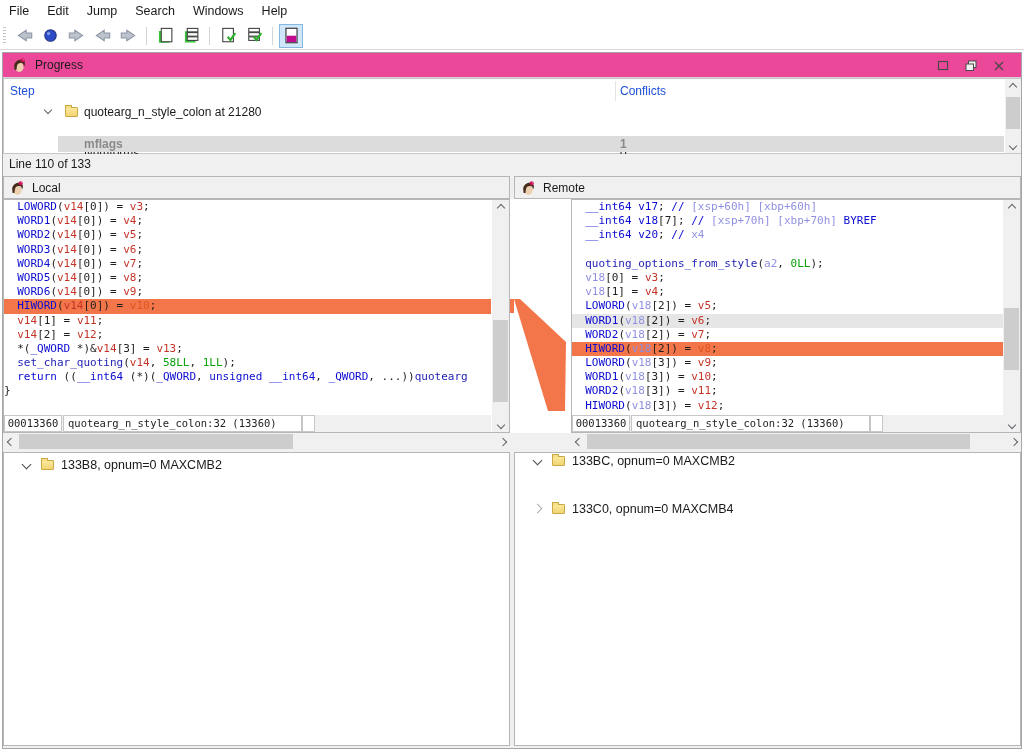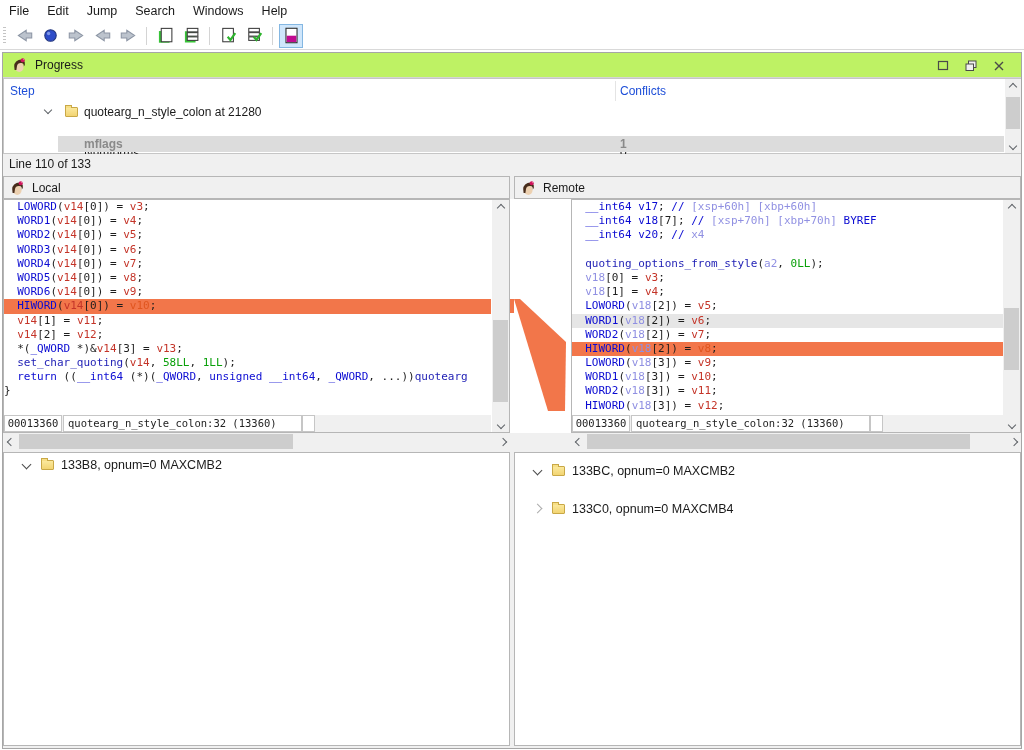--- a/index.html
+++ b/index.html
@@ -14,21 +14,21 @@
   #toolbar{position:absolute;left:0;top:22px;width:1024px;height:28px;background:#fff;border-bottom:1px solid #d9d9d9;display:flex;align-items:center;padding-left:3px}
   .grip{width:3px;height:18px;margin:0 5px 0 0;background-image:repeating-linear-gradient(#c4c4c4 0 1px,transparent 1px 3px)}
   .tbtn{width:24px;height:24px;display:flex;align-items:center;justify-content:center;margin:0 1px;border:1px solid transparent}
   .tbtn.sel{background:#cfe6fb;border:1px solid #84b7e2}
   .tsep{width:1px;height:18px;background:#d4d4d4;margin:0 5px}
 
   
   #pwindow{position:absolute;left:2px;top:52px;width:1020px;height:697px;background:#f0f0f0;border:1px solid #a6a6a6}
 
   
-  #ptitlebar{position:absolute;left:3px;top:53px;width:1018px;height:25px;background:#bef264;border-bottom:1px solid #d4d4d4;display:flex;align-items:center}
+  #ptitlebar{position:absolute;left:3px;top:53px;width:1018px;height:25px;background:#ec4899;border-bottom:1px solid #d4d4d4;display:flex;align-items:center}
   #ptitlebar .ida-icon{margin-left:8px}
   #ptitle-text{font-size:12px;margin-left:8px}
   .winbtns{position:absolute;right:8px;top:0;height:25px;display:flex;align-items:center}
   .winbtn{width:28px;height:22px;display:flex;align-items:center;justify-content:center}
 
   
   #ptree{position:absolute;left:3px;top:78px;width:1018px;height:76px;background:#fff;border:1px solid #c6c6c6}
   .col-head{position:absolute;top:5px;font-size:12px;color:#1d4ed8}
   #col-div{position:absolute;left:611px;top:2px;width:1px;height:20px;background:#e4e4e4}
   #prows{position:absolute;left:4px;top:104px;width:1000px;height:48px}
@@ -305,21 +305,21 @@
     <div id="bl-items">
       <div class="bitem" style="top: 4px; text-align: right;">
         <span class="tchev exp"></span>
         <span class="folder"></span>
         <span class="blabel">133B8, opnum=0 MAXCMB2</span>
       </div>
     </div>
   </div>
 <div class="btree" style="left:514px">
     <div id="br-items">
-      <div class="bitem" style="top: 10px; padding-left: 36px;">
+      <div class="bitem" style="top: 0; padding-left: 36px;">
         <span class="tchev exp"></span>
         <span class="folder"></span>
         <span class="blabel">133BC, opnum=0 MAXCMB2</span>
       </div>
       <div class="bitem" style="top: 48px;">
         <span class="tchev col"></span>
         <span class="folder"></span>
         <span class="blabel">133C0, opnum=0 MAXCMB4</span>
       </div>
     </div>

